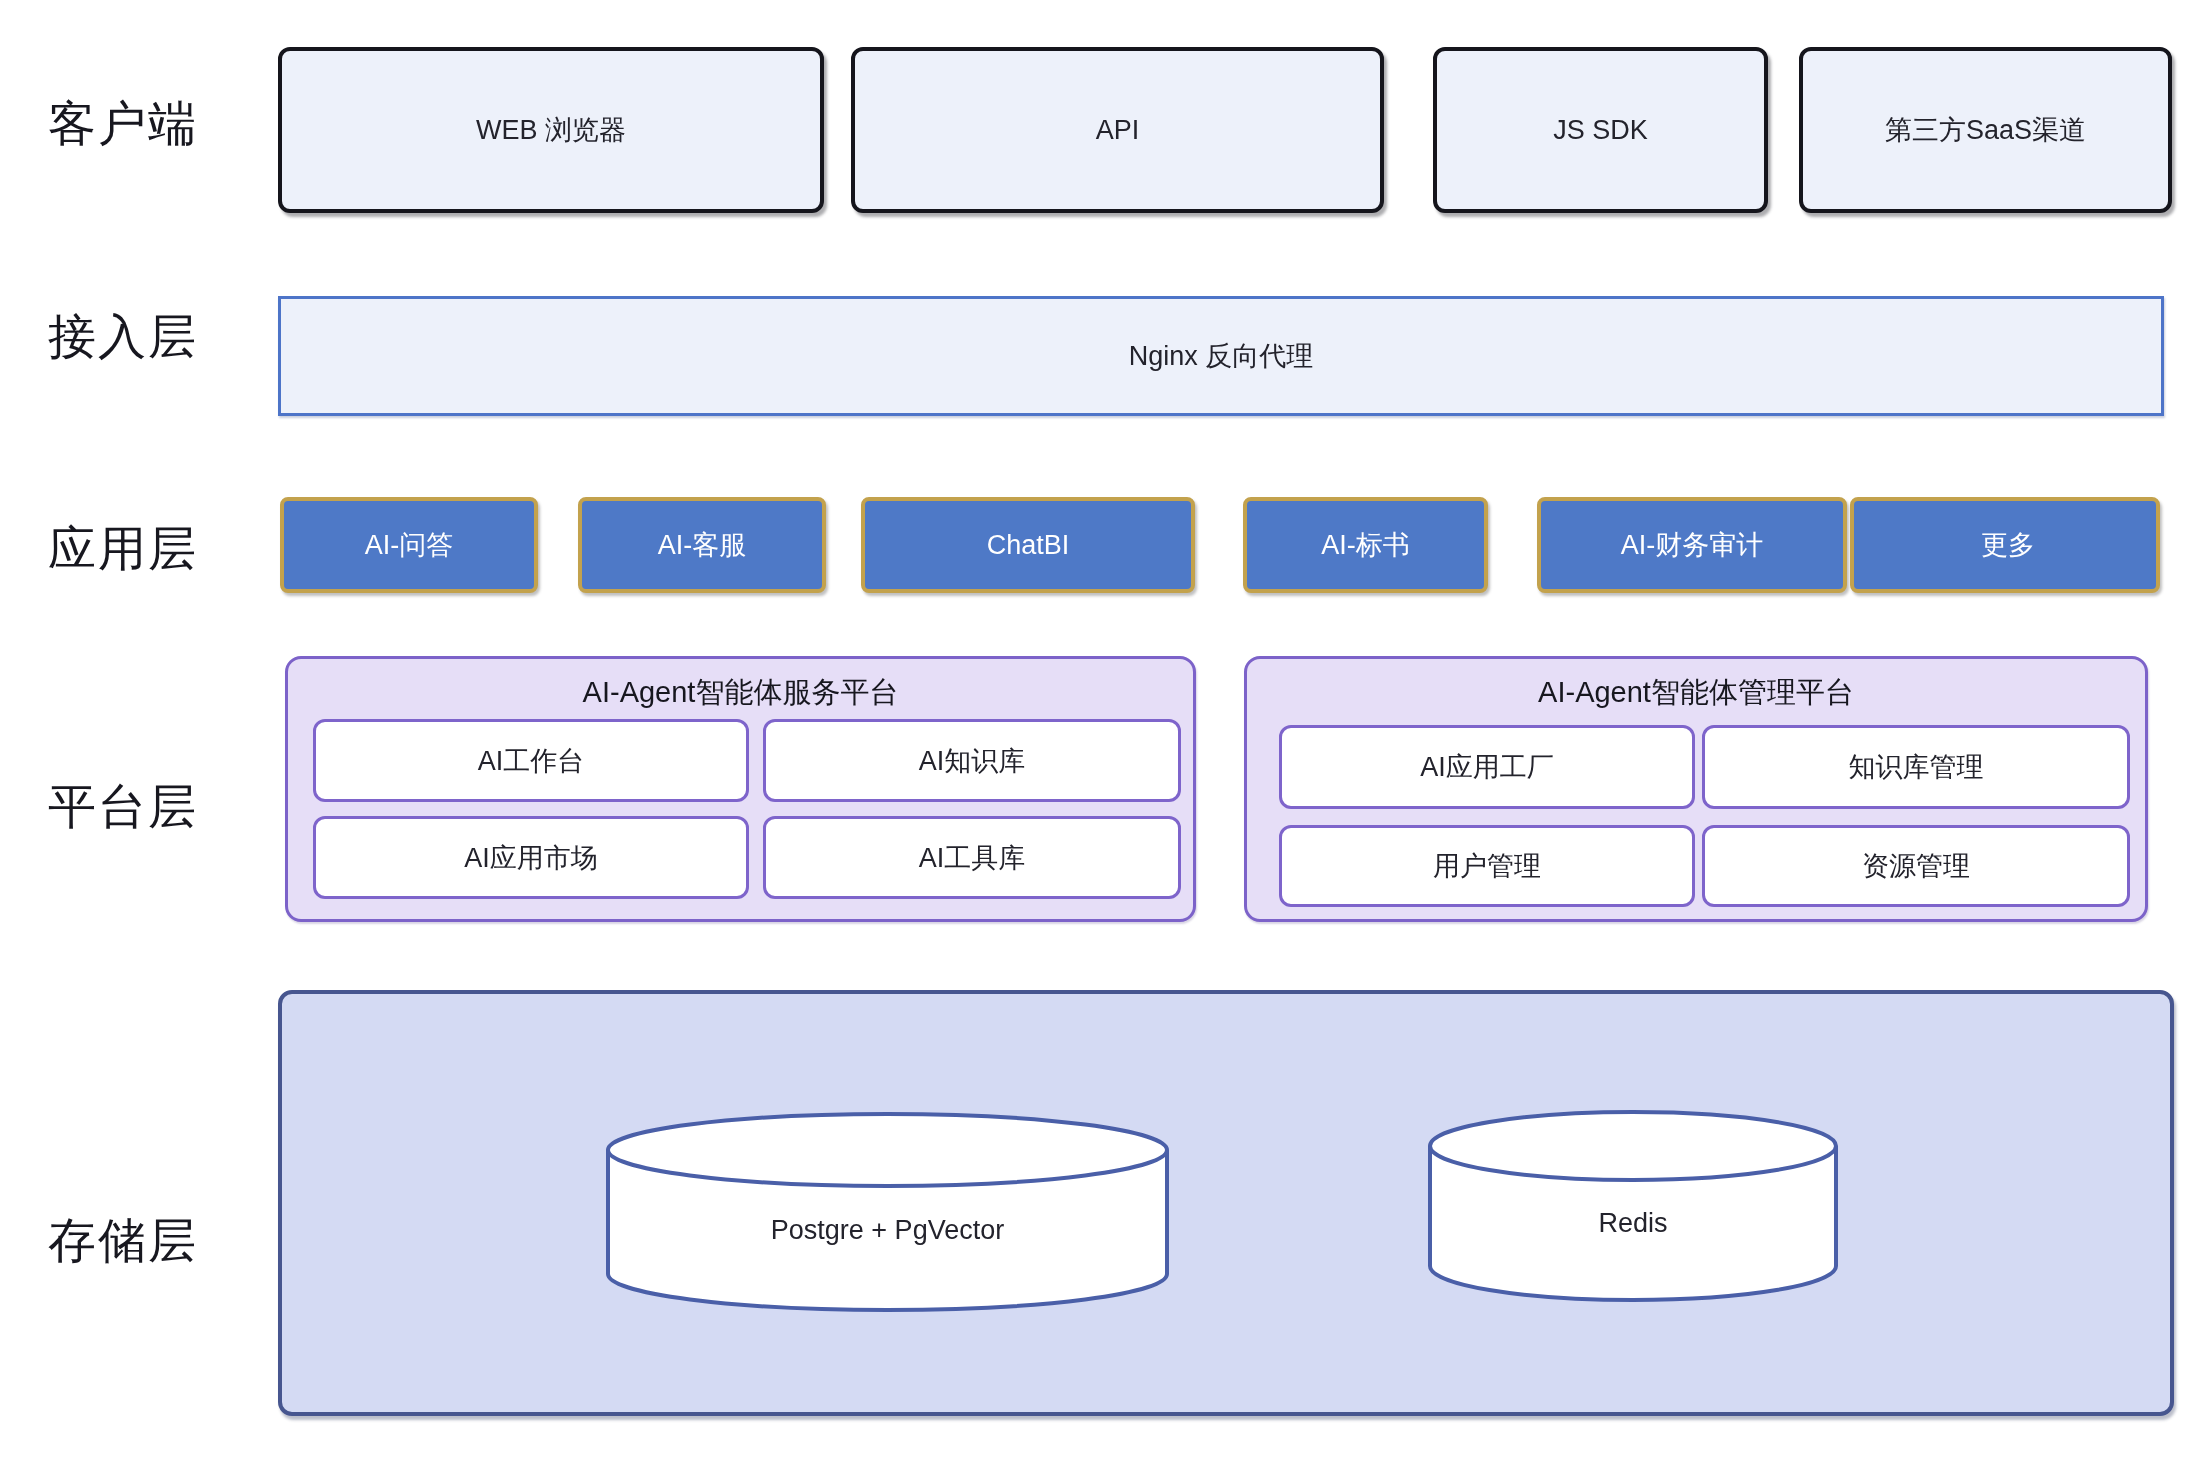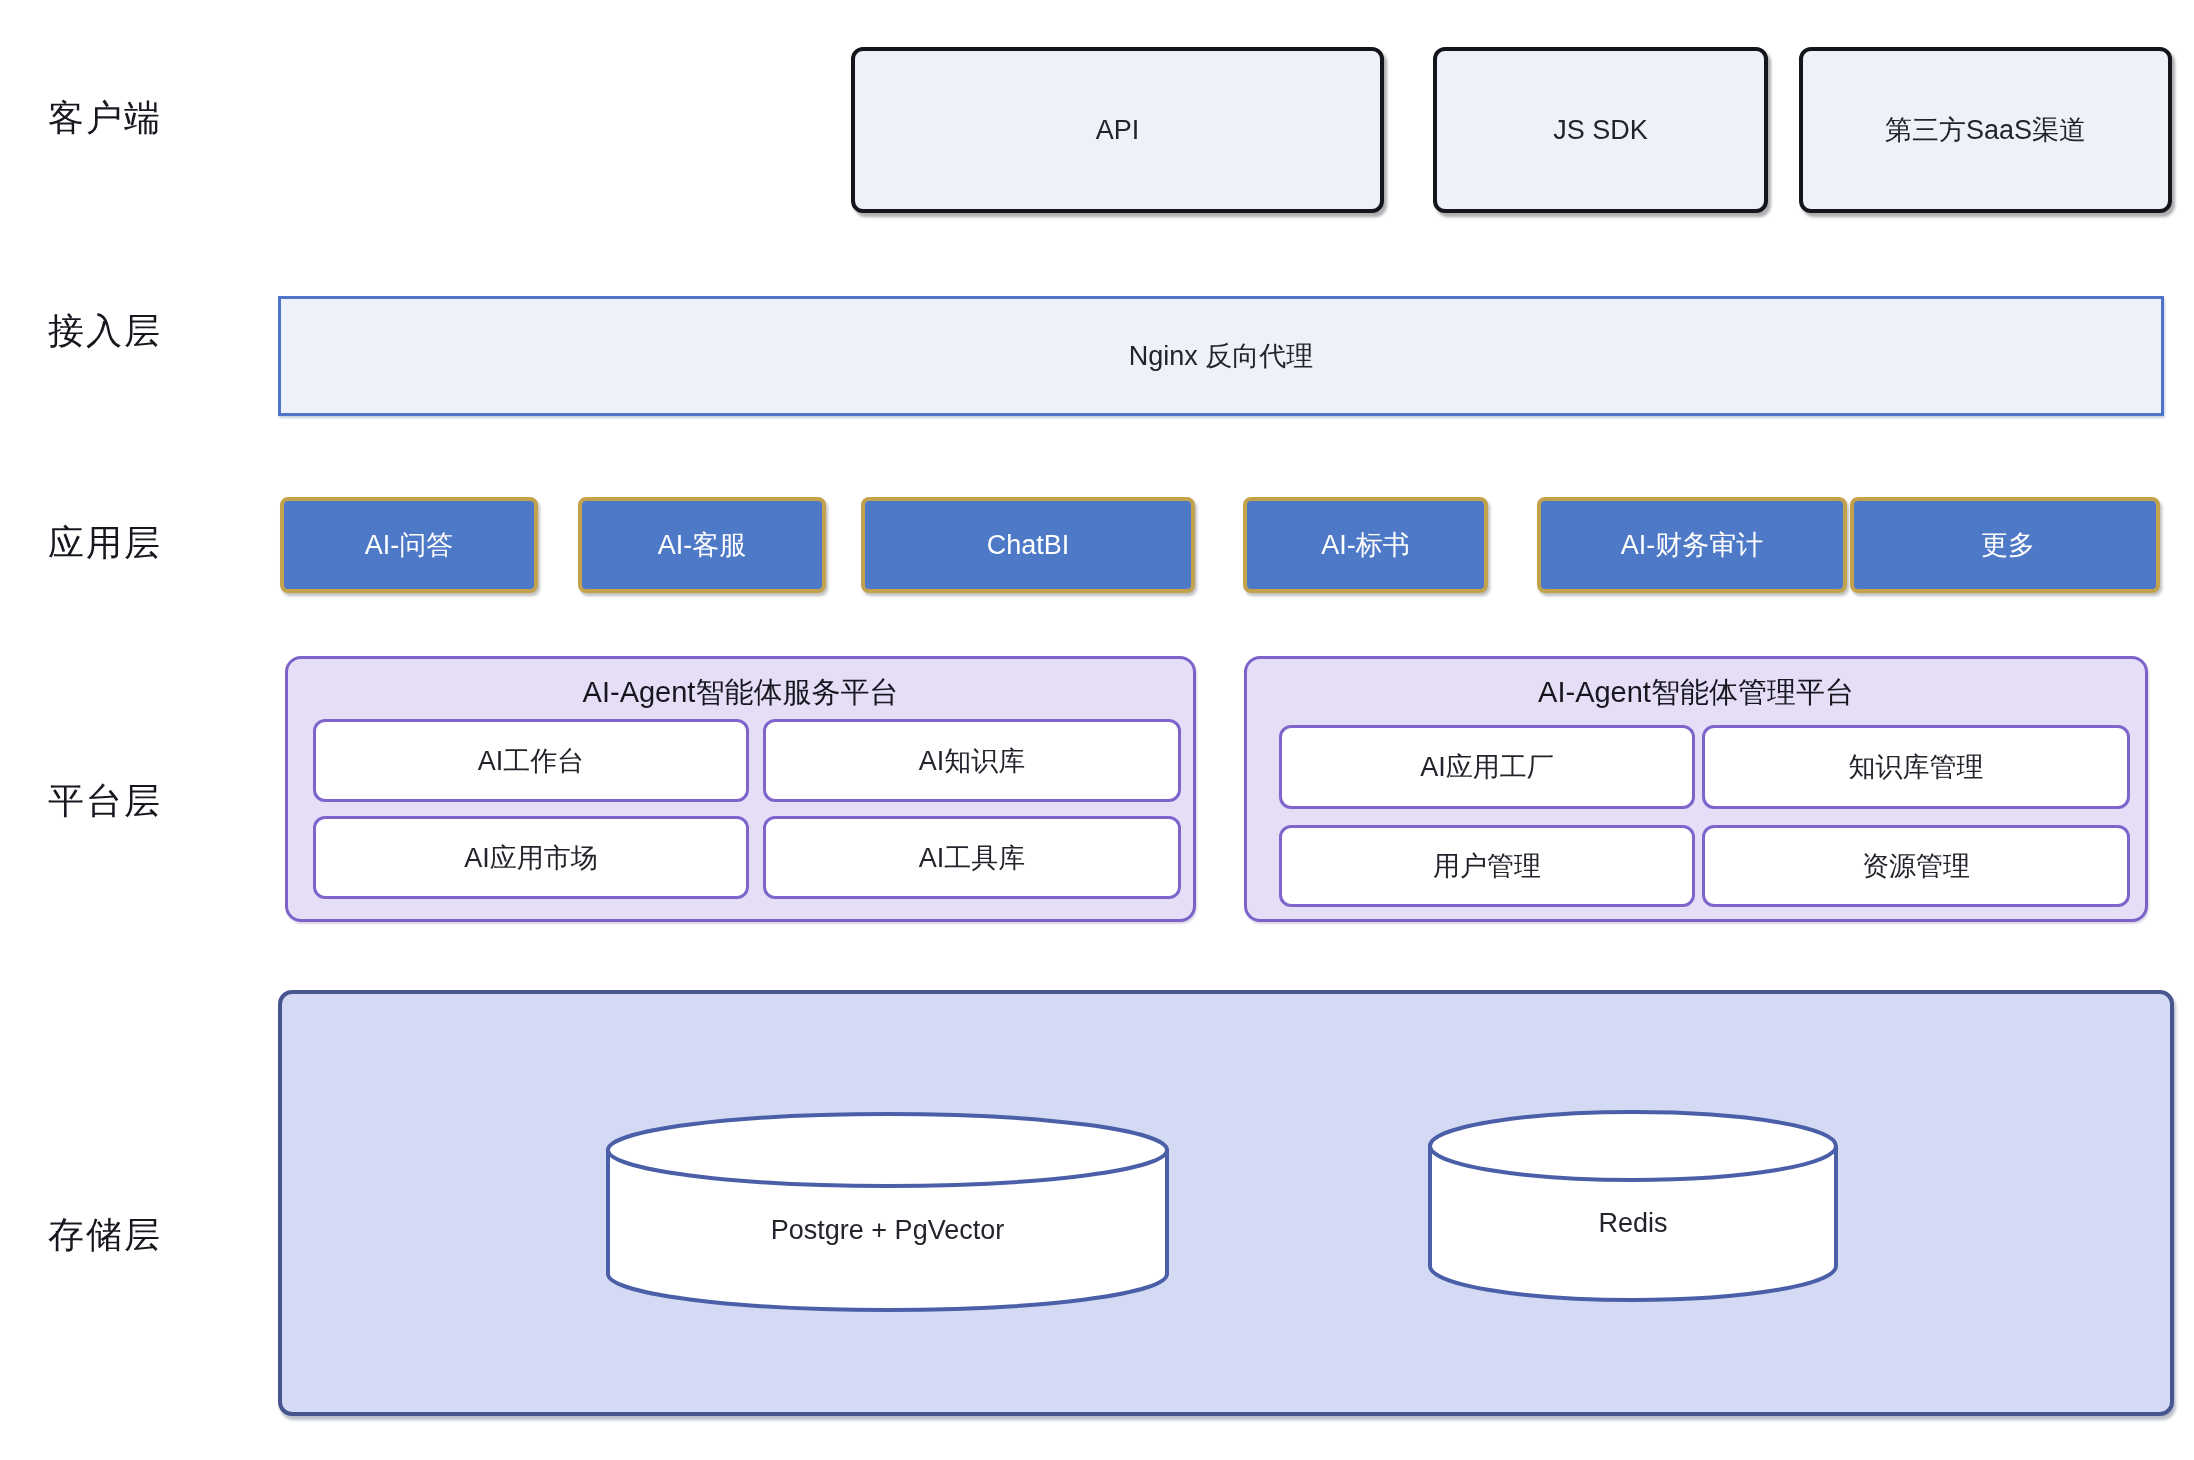--- a/index.html
+++ b/index.html
@@ -9,21 +9,21 @@
     --platform-fill:#e6def7; --platform-border:#7c62c9;
     --inner-fill:#ffffff; --inner-border:#7e64cb;
     --storage-fill:#d4daf3; --storage-border:#47568f;
     --cylinder-fill:#ffffff; --cylinder-stroke:#4a5fa8;
     --text:#23232c; --label-text:#17171f; --page-bg:#ffffff;
   }
   html,body{margin:0;padding:0;background:var(--page-bg);}
   body{font-family:"Liberation Sans", sans-serif; color:var(--text);}
   .canvas{position:relative;width:2194px;height:1460px;background:var(--page-bg);overflow:hidden;}
 
-  .layer-label{position:absolute;left:48px;width:240px;font-size:36px;font-weight:500;
+  .layer-label{position:absolute;left:48px;width:240px;font-size:48px;font-weight:500;
     color:var(--label-text);letter-spacing:2px;line-height:1;}
 
   .flex-center{display:flex;align-items:center;justify-content:center;text-align:center;}
 
   .client-box{position:absolute;top:47px;height:158px;background:var(--client-box-fill);
     border:4px solid var(--client-box-border);border-radius:12px;font-size:27px;
     box-shadow:3px 4px 3px rgba(20,20,30,0.35);}
 
   .nginx-box{position:absolute;left:278px;top:296px;width:1880px;height:114px;
     background:var(--access-fill);border:3px solid var(--access-border);border-radius:0;
@@ -53,20 +53,21 @@
 <body>
 
 <div class="canvas">
 
   <div class="layer-label" style="top:100px;">客户端</div>
   <div class="layer-label" style="top:313px;">接入层</div>
   <div class="layer-label" style="top:525px;">应用层</div>
   <div class="layer-label" style="top:783px;">平台层</div>
   <div class="layer-label" style="top:1217px;">存储层</div>
 
+  <div class="client-box flex-center" style="left:278px;width:538px;">WEB 浏览器</div>
   <div class="client-box flex-center" style="left:851px;width:525px;">API</div>
   <div class="client-box flex-center" style="left:1433px;width:327px;">JS SDK</div>
   <div class="client-box flex-center" style="left:1799px;width:365px;">第三方SaaS渠道</div>
 
   <div class="nginx-box flex-center">Nginx 反向代理</div>
 
   <div class="app-btn flex-center" style="left:280px;width:250px;">AI-问答</div>
   <div class="app-btn flex-center" style="left:578px;width:240px;">AI-客服</div>
   <div class="app-btn flex-center" style="left:861px;width:326px;">ChatBI</div>
   <div class="app-btn flex-center" style="left:1243px;width:237px;">AI-标书</div>

